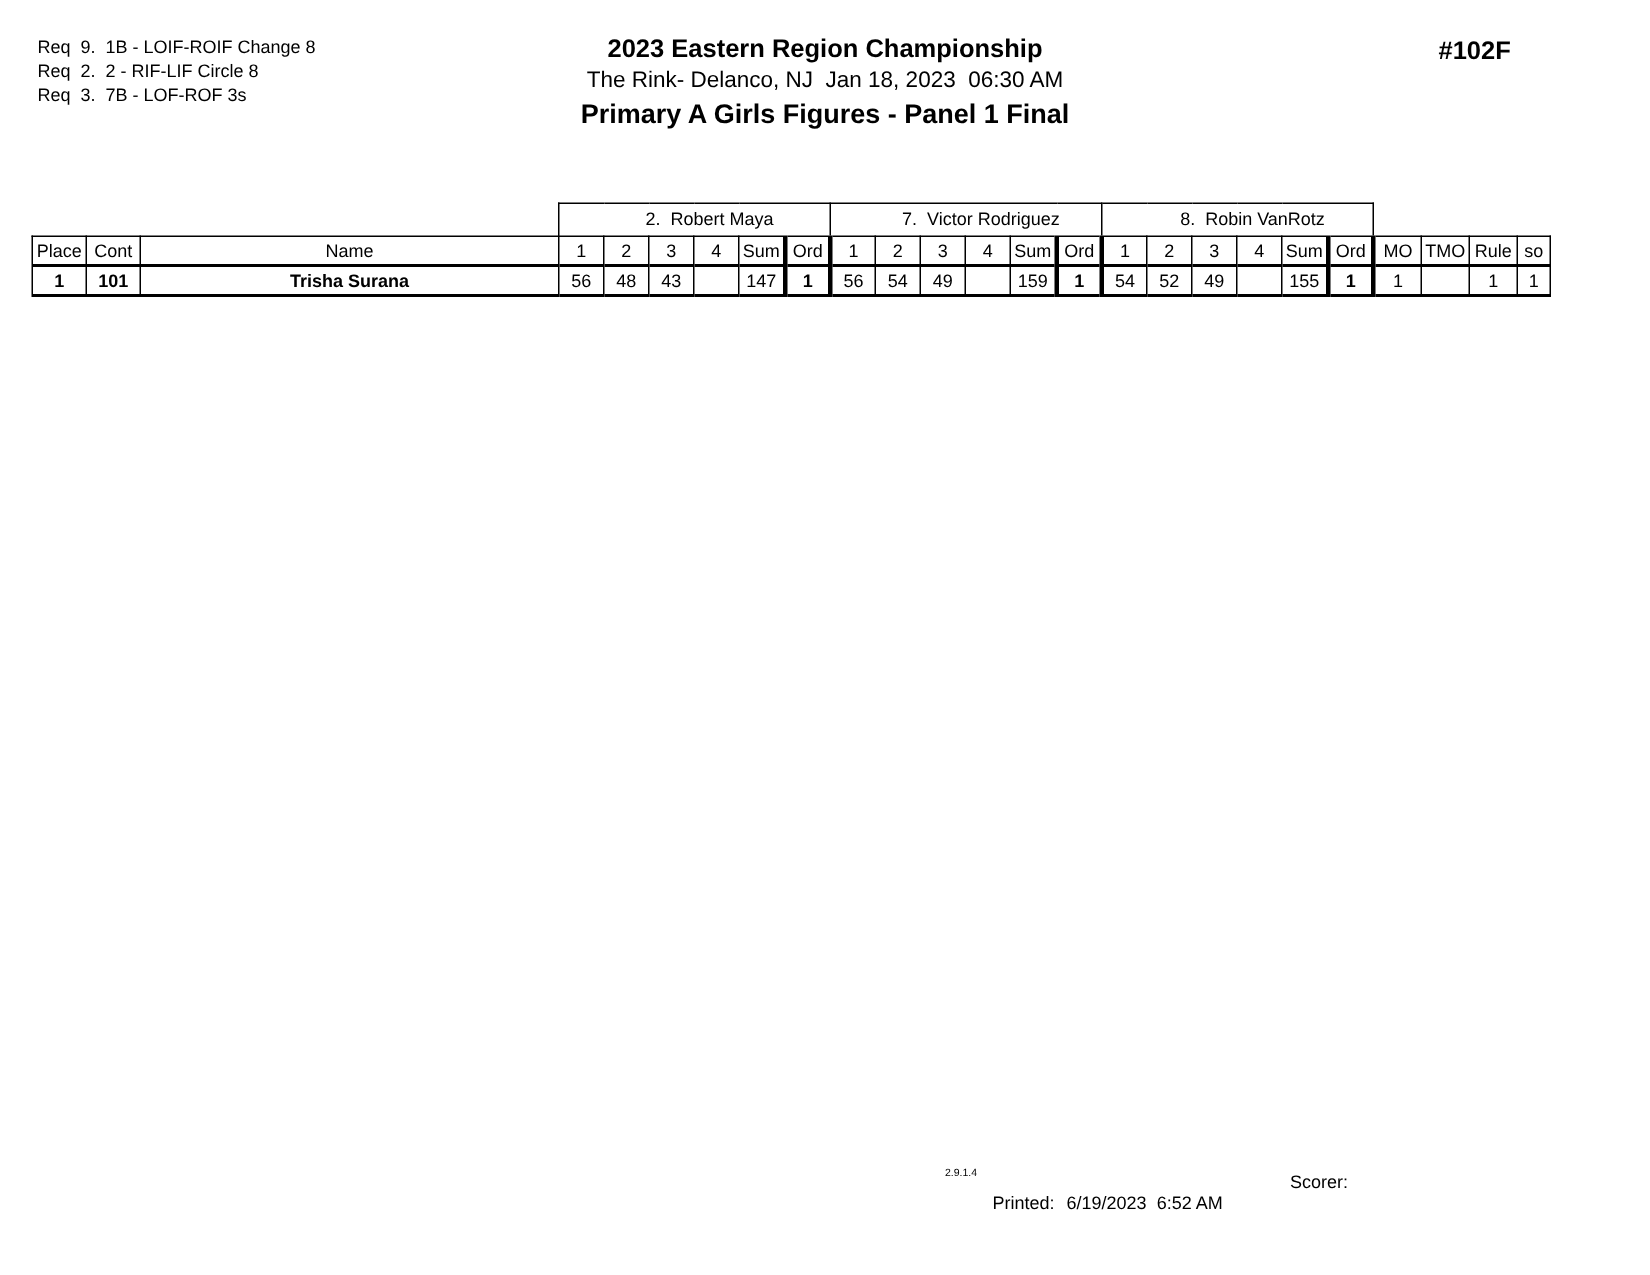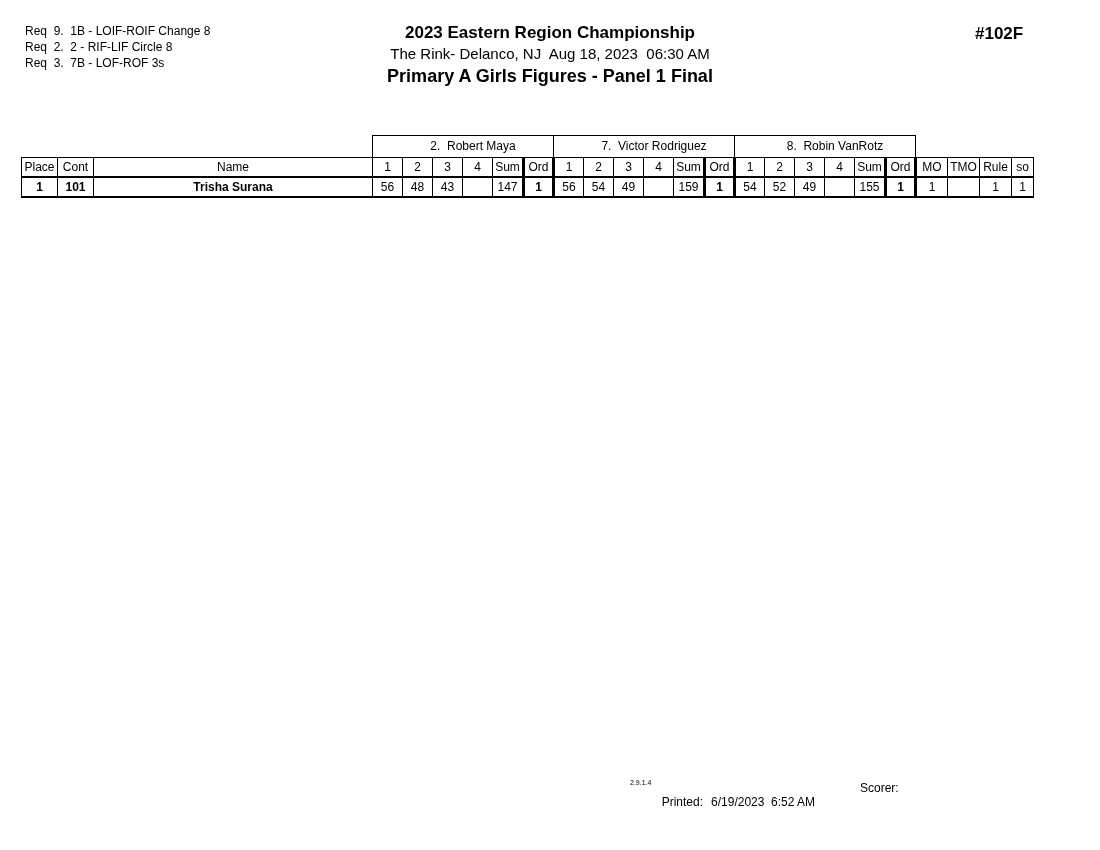--- a/index.html
+++ b/index.html
@@ -26,21 +26,21 @@
     text-align: center;
   }
   .title       { font-size: 17px; font-weight: bold; line-height: 23px; }
   .venue-date  { font-size: 15px; line-height: 20px; white-space: pre; }
   .event-title { font-size: 18px; font-weight: bold; line-height: 25px; }
   .report-type { font-size: 17px; line-height: 23px; }
 
   
   .event-number {
     position: absolute; left: 959px; top: 24px;
-    font-size: 17px; font-weight: bold; margin-left: 16px;
+    font-size: 17px; font-weight: bold;
   }
 
   
   .score-table {
     position: absolute; left: 21px; top: 135px;
     border-collapse: collapse; table-layout: fixed;
     font-size: 12px;
   }
   .score-table td {
     border: 1px solid #000;
@@ -78,21 +78,21 @@
 <body>
 
 <div class="req-block">
   <div class="req-line">Req  9.  1B - LOIF-ROIF Change 8</div>
   <div class="req-line">Req  2.  2 - RIF-LIF Circle 8</div>
   <div class="req-line">Req  3.  7B - LOF-ROF 3s</div>
 </div>
 
 <div class="header-block">
   <div class="title">2023 Eastern Region Championship</div>
-  <div class="venue-date">The Rink- Delanco, NJ  Aug 18, 2023  06:30 AM</div>
+  <div class="venue-date">The Rink- Delanco, NJ  Jan 18, 2023  06:30 AM</div>
   <div class="event-title">Primary A Girls Figures - Panel 1 Final</div>
 </div>
 
 <div class="event-number">#102F</div>
 
 <table class="score-table">
   <colgroup>
     <col style="width:36px">
       <col style="width:36px">
       <col style="width:279px">

